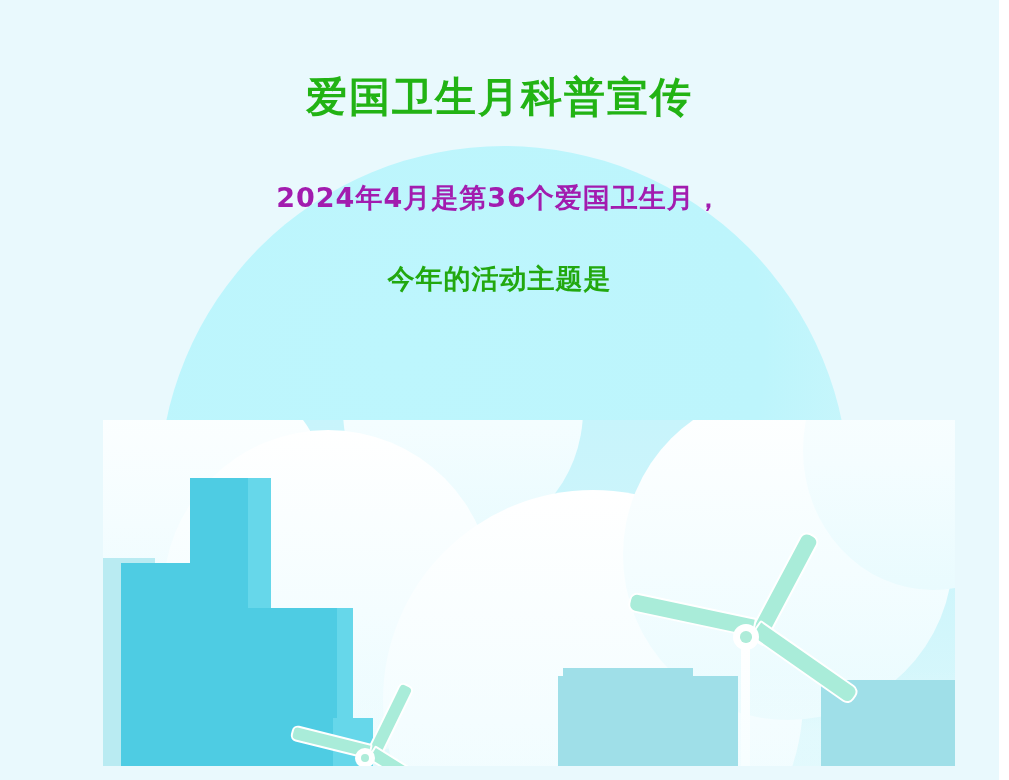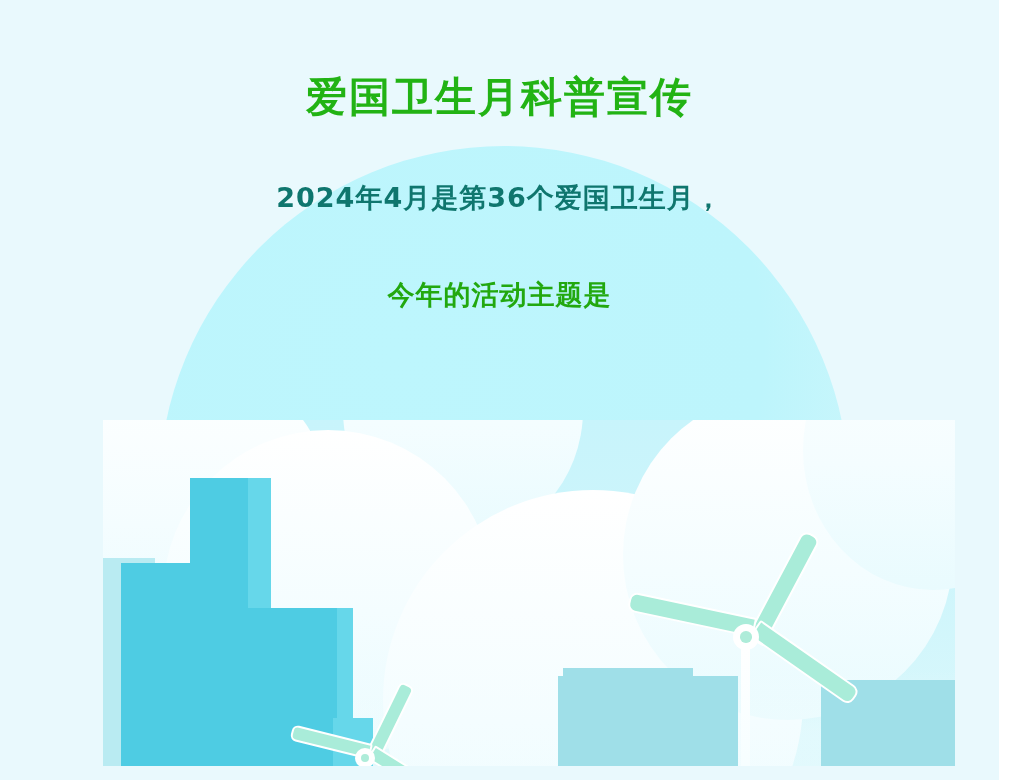--- a/index.html
+++ b/index.html
@@ -116,37 +116,36 @@
     font-size: 41px;
     font-weight: bold;
     letter-spacing: 2px;
     white-space: nowrap;
   }
   .line-1 {
     position: absolute;
     left: 0; right: 0;
     top: 180px;
     text-align: center;
-    color: #0f766e;
+    color: #a21caf;
     font-size: 27px;
     font-weight: bold;
     letter-spacing: 1px;
     white-space: nowrap;
   }
   .line-2 {
     position: absolute;
     left: 0; right: 0;
     top: 261px;
     text-align: center;
     color: #22a80f;
     font-size: 27px;
     font-weight: bold;
     letter-spacing: 1px;
     white-space: nowrap;
-    margin-top: 16px;
   }
   .line-3 {
     position: absolute;
     left: 0; right: 0;
     top: 382px;
     text-align: center;
     color: #17a318;
     font-size: 29px;
     font-weight: bold;
     letter-spacing: 1px;

